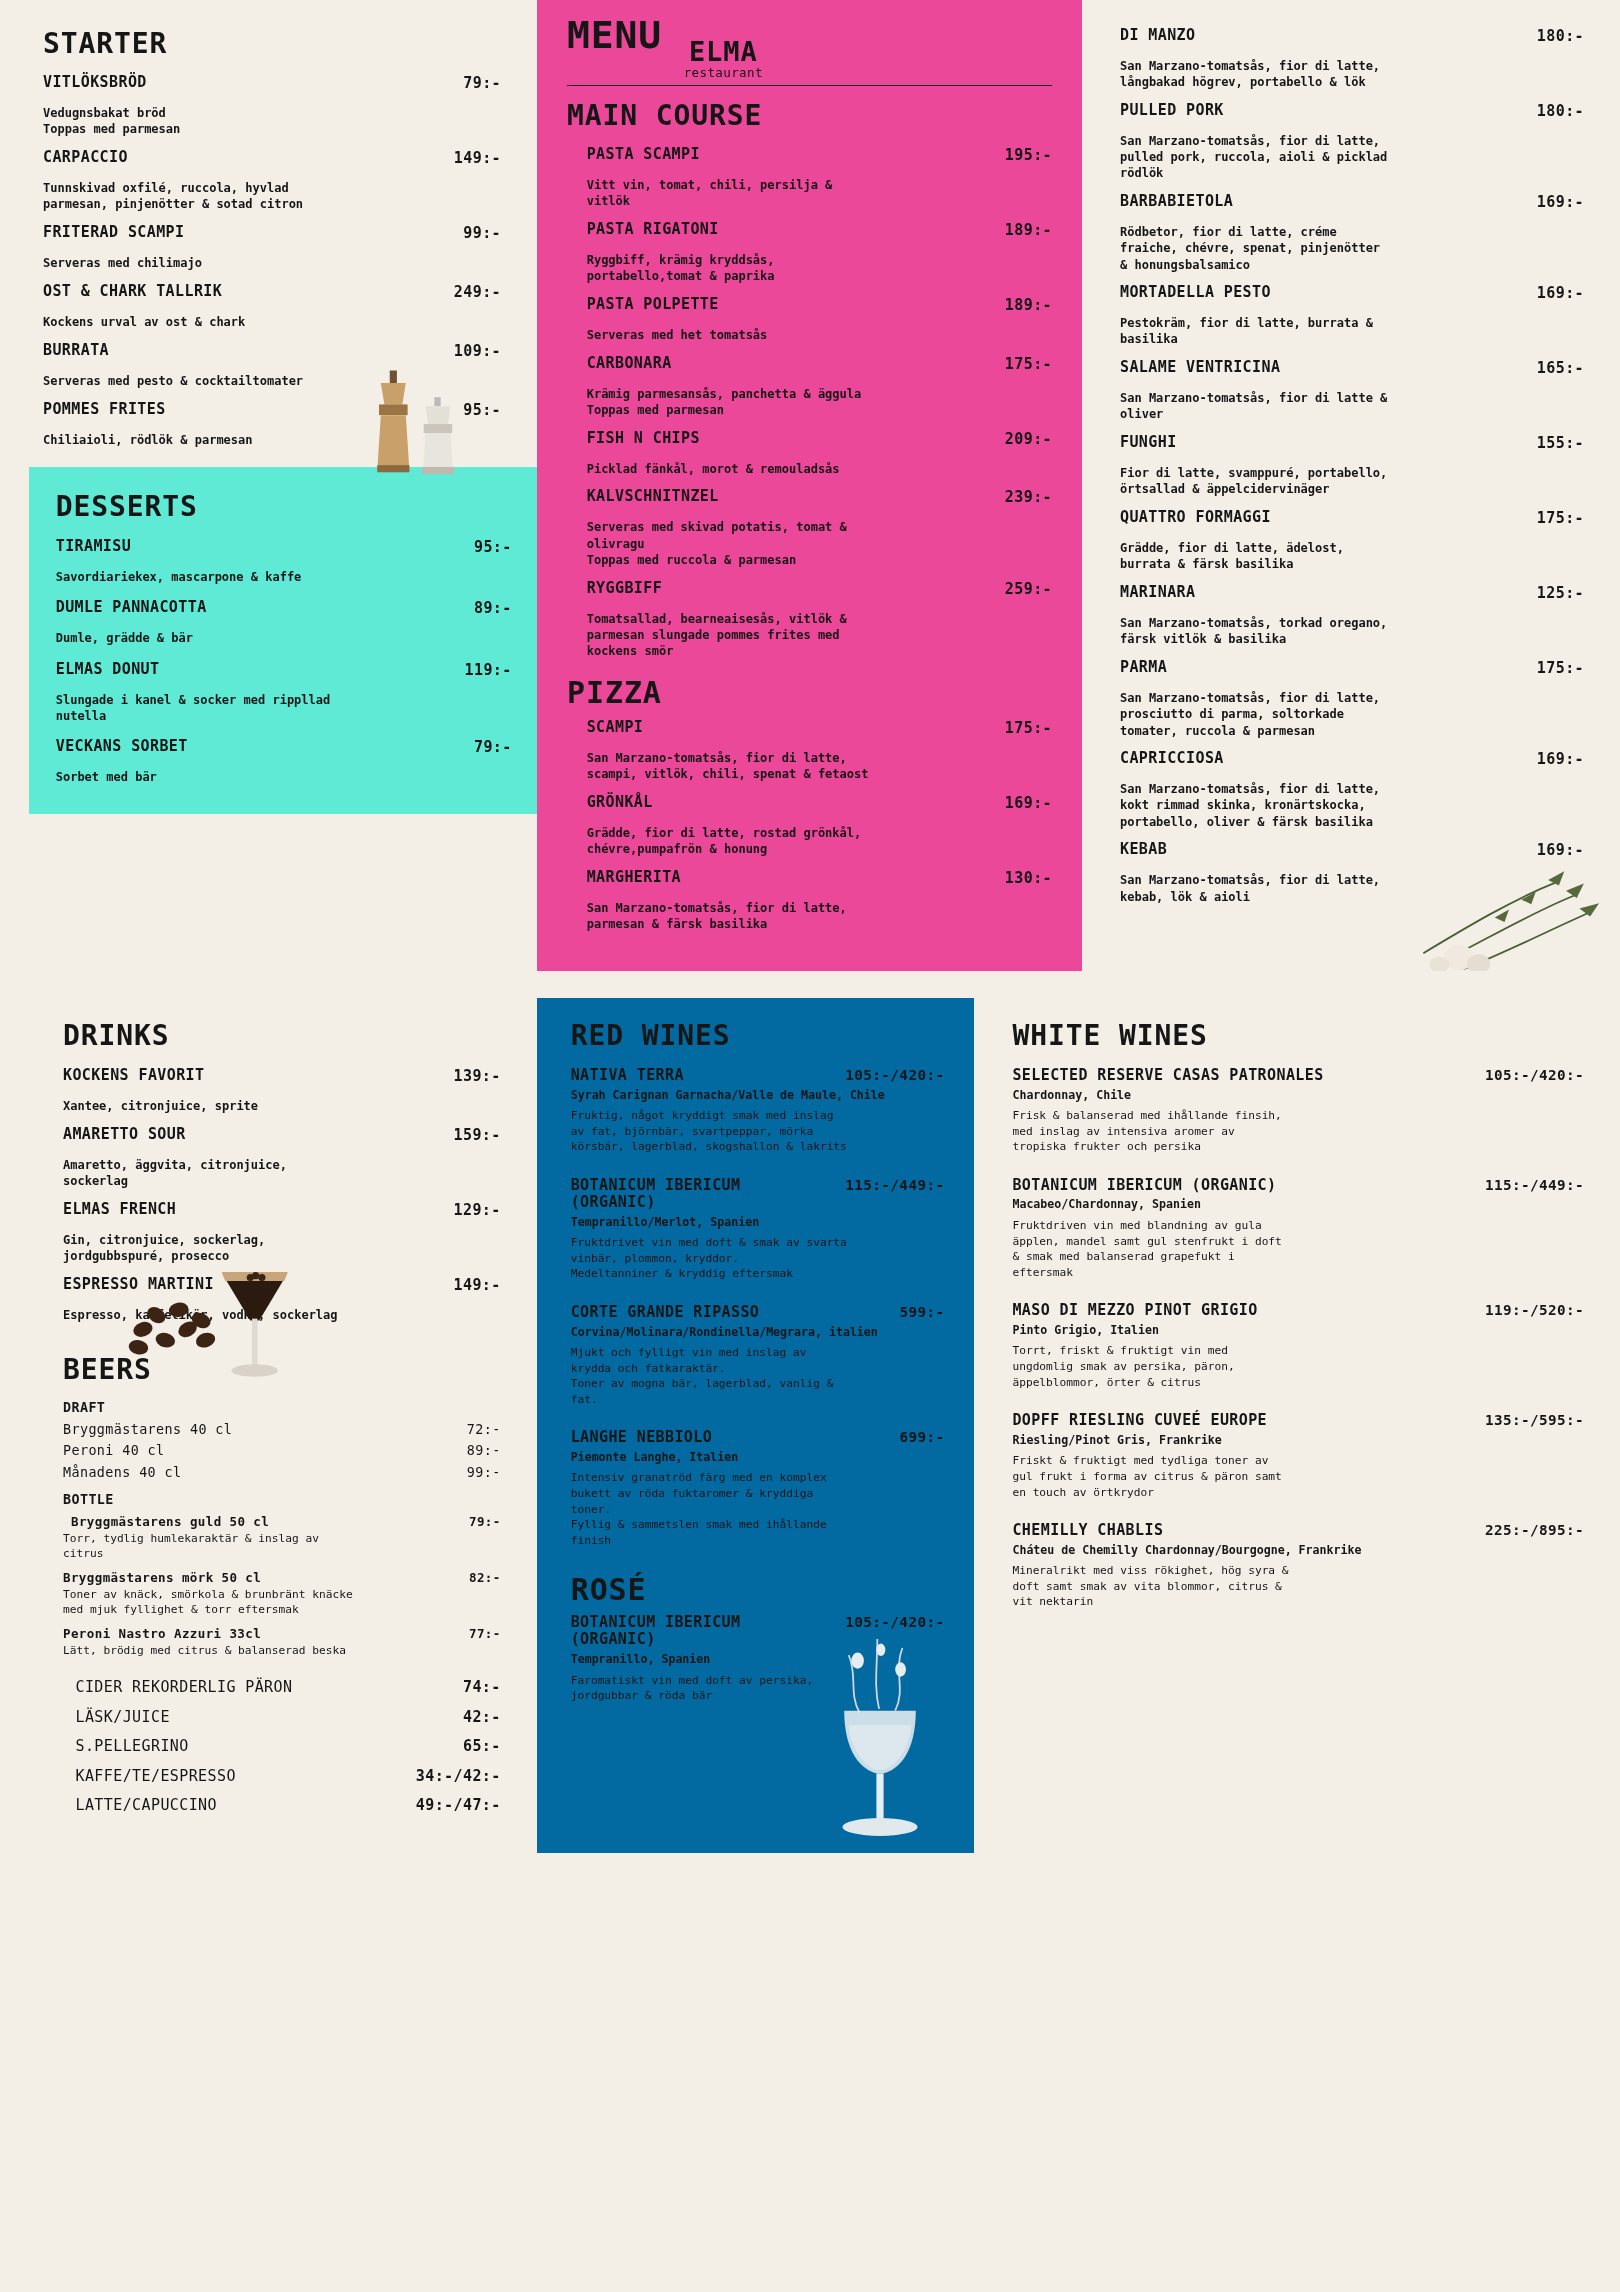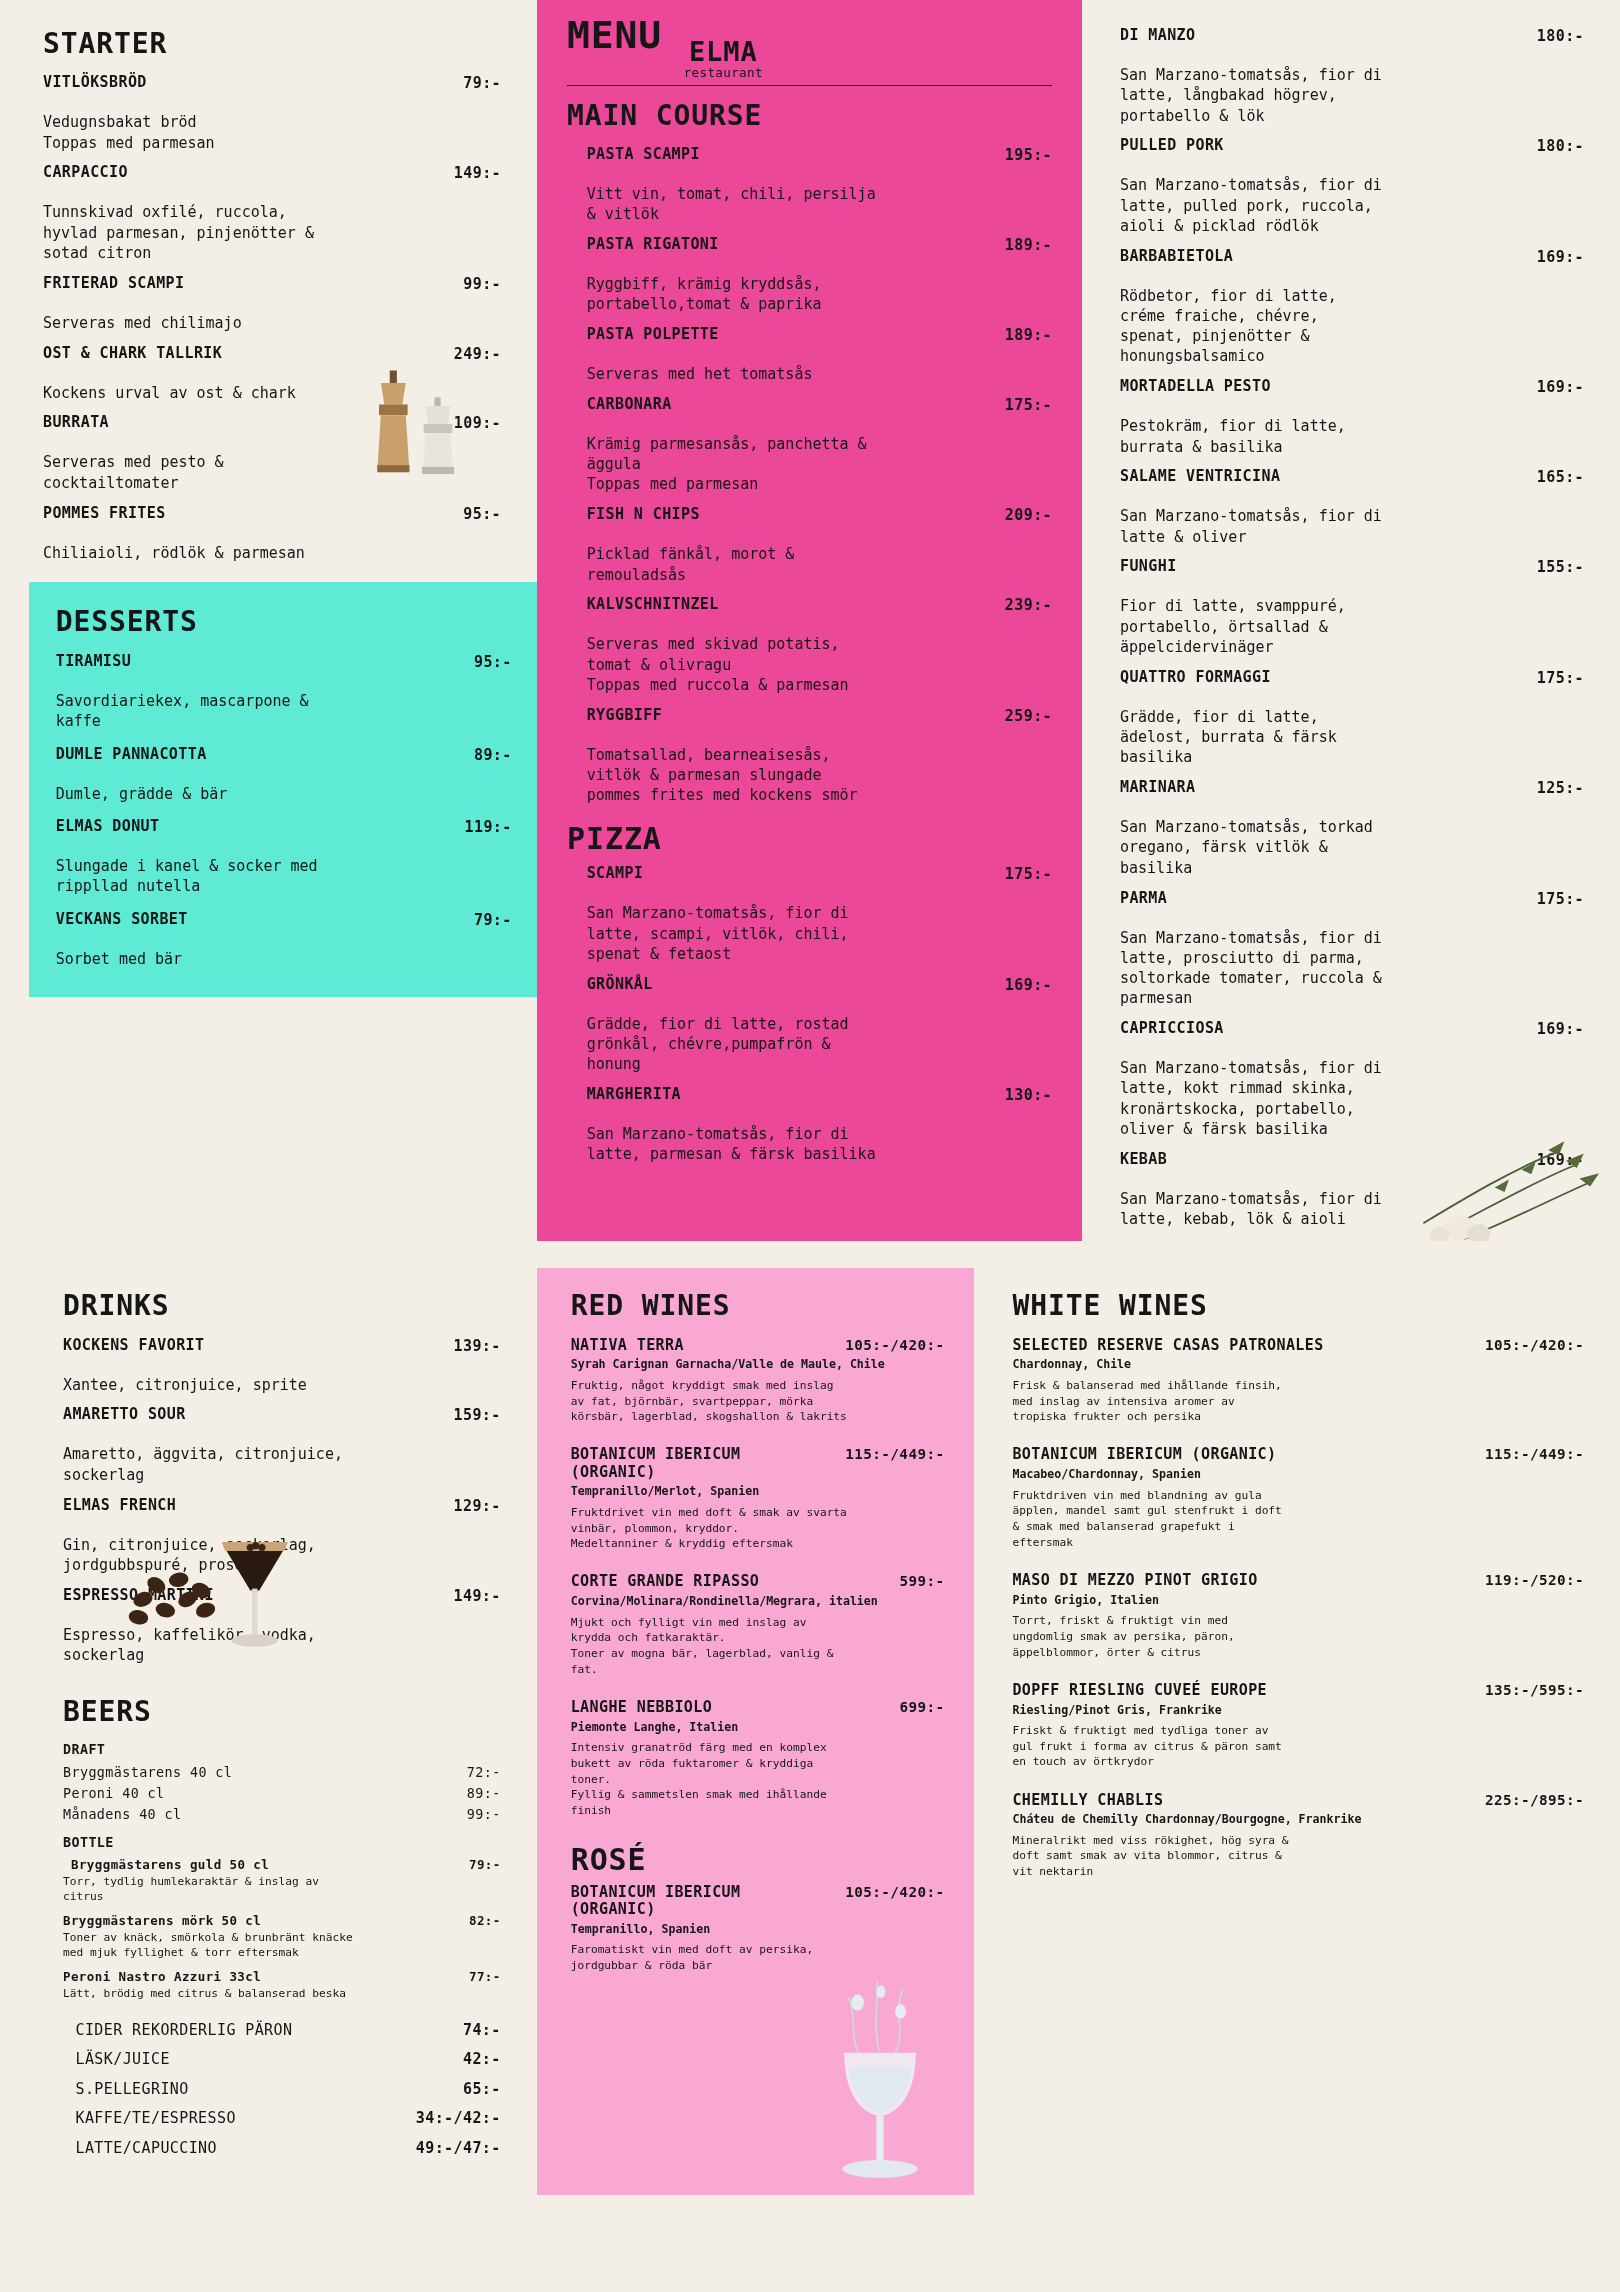--- a/index.html
+++ b/index.html
@@ -13,21 +13,21 @@
   .page { width:1620px; position:relative; }
 
   
   .top { display:flex; align-items:stretch; }
   .col-left { width: 537px; padding: 27px 36px 0 43px; position:relative; }
   .col-mid  { width: 545px; background:#ec4899; padding: 12.5px 30px 27px 30px; position:relative; }
   .col-right{ width: 538px; padding: 27px 36px 0 38px; position:relative; }
 
   .bottom { display:flex; align-items:stretch; margin-top: 27px; }
   .b-left  { width: 537px; padding: 21.5px 36px 27px 63px; }
-  .b-mid   { width: 438px; background:#f9a8d4; padding: 21.5px 30px 27px 34px; }
+  .b-mid   { width: 438px; background:#0369a1; padding: 21.5px 30px 27px 34px; }
   .b-right { width: 646px; padding: 21.5px 36px 27px 38px; }
 
   h1.section {
     font-size: 28px;
     letter-spacing: 0.9px;
     font-weight: 700;
     margin: 0 0 14.3px 0;
   }
   h1.big {
     font-size: 38px;
@@ -38,21 +38,21 @@
   .menu-head { display:flex; align-items:flex-start; gap:21.5px; }
   .brand { margin-top:23px; text-align:center; }
   .brand .elma { font-size: 27px; letter-spacing:0.9px; font-weight:700; }
   .brand .rest { font-size: 12.5px; letter-spacing:0.4px; margin-top:-1.8px;}
   .rule { border:0; border-top:1.8px solid #161616; margin: 5.4px 0 12.5px 0; }
 
   .item { margin-bottom: 11.6px; }
   .item-row { display:flex; align-items:flex-start; justify-content:space-between; gap:12.5px; }
   .item-name { font-size: 15px; font-weight:700; letter-spacing:0.4px; line-height:1.15; }
   .item-price { font-size: 15px; font-weight:700; white-space:nowrap; letter-spacing:0.4px;}
-  .item-desc { font-size: 15px; line-height:1.35; margin-top:20px; max-width: 296px; }
+  .item-desc { font-size: 12px; line-height:1.35; margin-top:13px; max-width: 296px; font-weight: bold; }
 
   .sub-indent { padding-left: 19.7px; }
 
   .white-card {
     background:#5eead4;
     padding: 23px 27px 14px 27px;
     margin-top: 19.7px;
     margin-left: -14.3px;
     width: 510px;
   }

